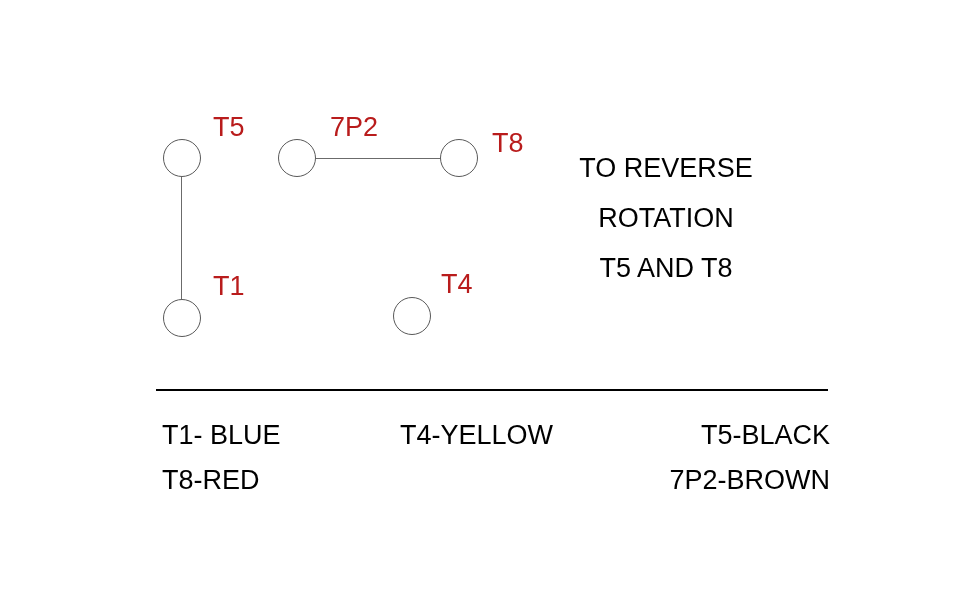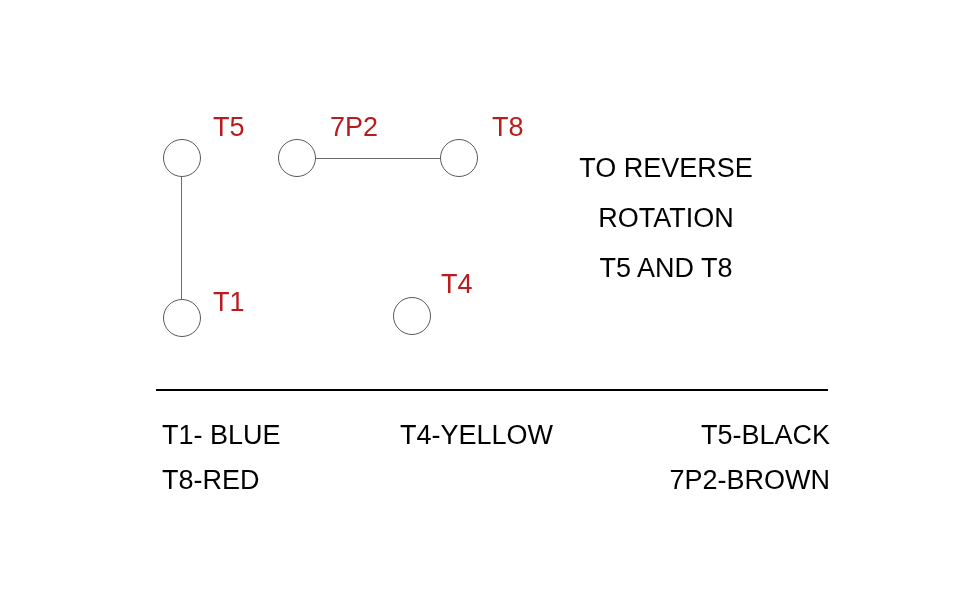--- a/index.html
+++ b/index.html
@@ -105,24 +105,24 @@
 
   <div class="wire wire-h" style="left:316px; top:158px; width:126px;"></div>
 
   <div class="terminal" style="left:163px; top:139px; width:38px; height:38px;"></div>
   <div class="terminal-label" style="left:213px; top:114px;">T5</div>
 
   <div class="terminal" style="left:278px; top:139px; width:38px; height:38px;"></div>
   <div class="terminal-label" style="left:330px; top:114px;">7P2</div>
 
   <div class="terminal" style="left:440px; top:139px; width:38px; height:38px;"></div>
-  <div class="terminal-label" style="left:492px; top:114px;">T8</div>
+  <div class="terminal-label" style="left:492px; top:130px;">T8</div>
 
   <div class="terminal" style="left:163px; top:299px; width:38px; height:38px;"></div>
-  <div class="terminal-label" style="left:213px; top:273px;margin-top:16px;">T1</div>
+  <div class="terminal-label" style="left:213px; top:273px;">T1</div>
 
   <div class="terminal" style="left:393px; top:297px; width:38px; height:38px;"></div>
   <div class="terminal-label" style="left:441px; top:271px;">T4</div>
 
   <div id="instructions">
     <div class="ins-line">TO REVERSE</div>
     <div class="ins-line">ROTATION</div>
     <div class="ins-line">T5 AND T8</div>
   </div>
 

